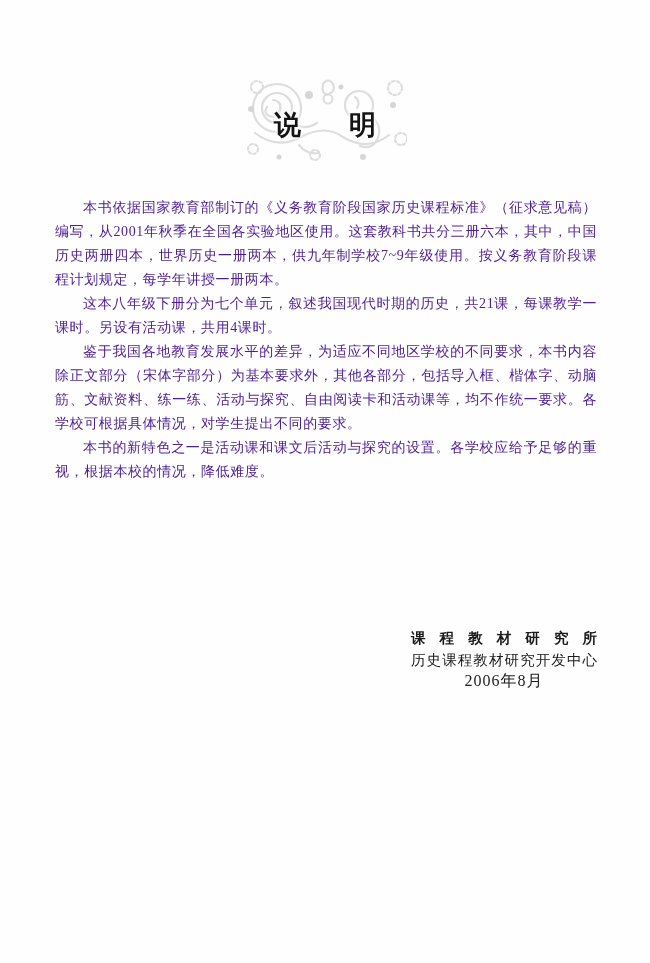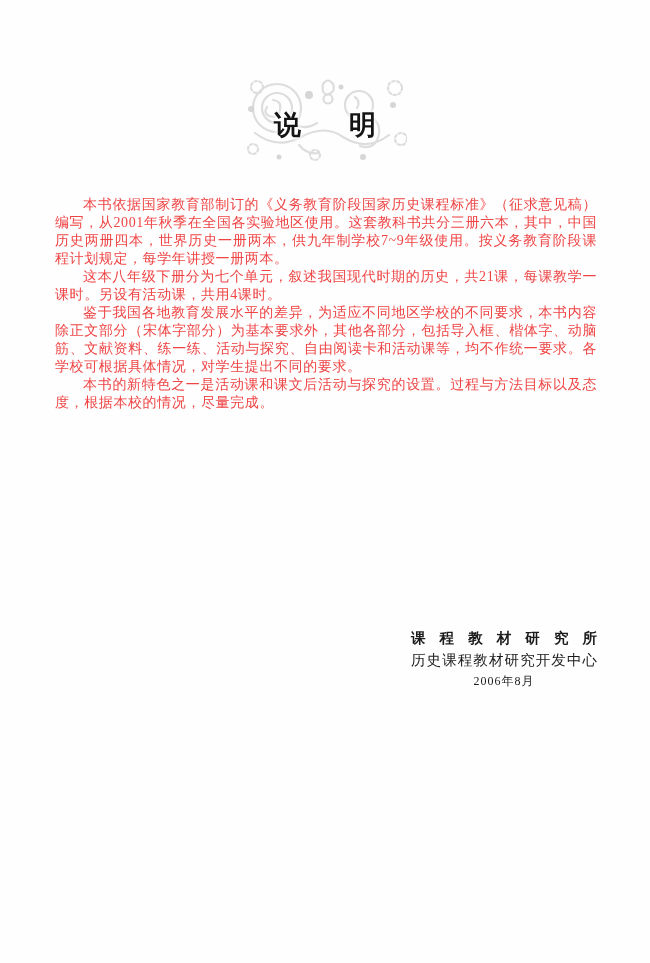--- a/index.html
+++ b/index.html
@@ -35,24 +35,24 @@
     line-height: 1;
     color: #141414;
     text-shadow: 0 0 3px #ffffff, 0 0 5px #ffffff, 0 0 6px #ffffff;
   }
   
   .body-text {
     position: absolute;
     left: 55px; top: 196px;
     width: 542px;
     font-size: 14px;
-    line-height: 18px;
+    line-height: 24px;
     letter-spacing: 0.6px;
     text-align: justify;
-    color: #ef4444;
+    color: #4c1d95;
   }
   .body-text p { margin: 0; text-indent: 2em; }
   
   .signature {
     position: absolute;
     right: 53px; top: 592px;
     width: 186px;
     color: #1b1b1b;
     margin-top: 36px;
   }
@@ -64,21 +64,21 @@
     text-align-last: justify;
   }
   .sig-org-2 {
     font-size: 14.5px;
     font-weight: 400;
     line-height: 22px;
     text-align: justify;
     text-align-last: justify;
   }
   .sig-date {
-    font-size: 12px;
+    font-size: 16px;
     line-height: 20px;
     text-align: center;
     letter-spacing: 1px;
   }
 </style>
 </head>
 <body>
 
 <div class="page">
 
@@ -119,21 +119,21 @@
     <div class="title-row">
       <span>说</span>
       <span>明</span>
     </div>
   </div>
 
   <div class="body-text">
     <p>本书依据国家教育部制订的《义务教育阶段国家历史课程标准》（征求意见稿）编写，从2001年秋季在全国各实验地区使用。这套教科书共分三册六本，其中，中国历史两册四本，世界历史一册两本，供九年制学校7~9年级使用。按义务教育阶段课程计划规定，每学年讲授一册两本。</p>
     <p>这本八年级下册分为七个单元，叙述我国现代时期的历史，共21课，每课教学一课时。另设有活动课，共用4课时。</p>
     <p>鉴于我国各地教育发展水平的差异，为适应不同地区学校的不同要求，本书内容除正文部分（宋体字部分）为基本要求外，其他各部分，包括导入框、楷体字、动脑筋、文献资料、练一练、活动与探究、自由阅读卡和活动课等，均不作统一要求。各学校可根据具体情况，对学生提出不同的要求。</p>
-    <p>本书的新特色之一是活动课和课文后活动与探究的设置。过程与方法目标以及态度，根据本校的情况，尽量完成。</p>
+    <p>本书的新特色之一是活动课和课文后活动与探究的设置。各学校应给予足够的重视，根据本校的情况，降低难度。</p>
   </div>
 
   <div class="signature">
     <div class="sig-org-1">课程教材研究所</div>
     <div class="sig-org-2">历史课程教材研究开发中心</div>
     <div class="sig-date">2006年8月</div>
   </div>
 
 </div>
 

